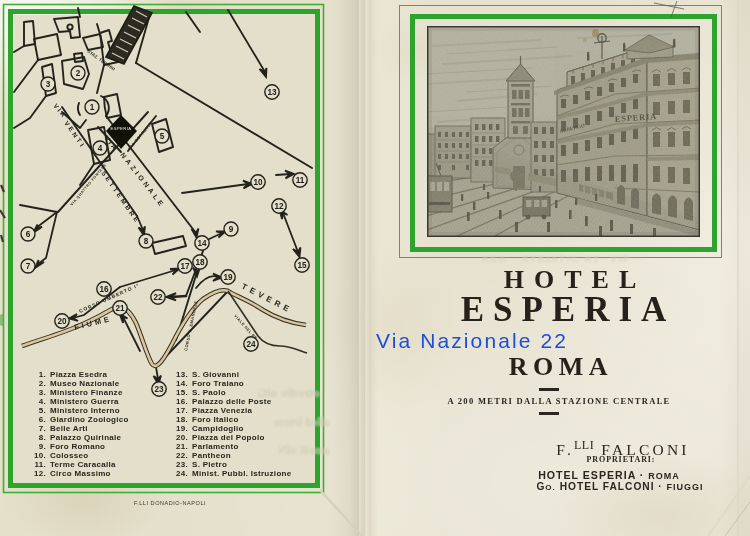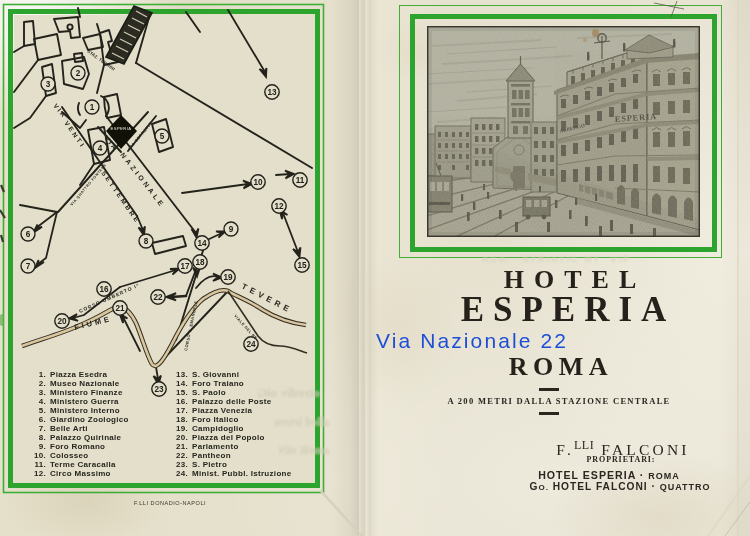--- a/index.html
+++ b/index.html
@@ -692,21 +692,21 @@
 <div class="abs" style="left:373px;top:396px;width:372px;text-align:center;font-family:'Liberation Serif',serif;font-weight:bold;font-size:8.5px;letter-spacing:1.3px;color:#2b2620;">A 200 METRI DALLA STAZIONE CENTRALE</div>
 
 <div class="abs" style="left:539px;top:412px;width:20px;height:2.6px;background:#2b2620;"></div>
 
 <div class="abs" style="left:473px;top:438px;width:300px;text-align:center;font-family:'Liberation Serif',serif;font-size:15.5px;letter-spacing:3.2px;color:#2b2620;">F.<span style="font-size:12px;vertical-align:6px;letter-spacing:0.5px;">LLI</span> FALCONI</div>
 
 <div class="abs" style="left:471px;top:455px;width:300px;text-align:center;font-family:'Liberation Serif',serif;font-size:8px;font-weight:bold;letter-spacing:0.9px;color:#2b2620;">PROPRIETARI:</div>
 
 <div class="abs" style="left:459px;top:469px;width:300px;text-align:center;font-family:'Liberation Sans',sans-serif;font-size:10.6px;font-weight:bold;letter-spacing:1px;color:#2b2620;">HOTEL ESPERIA · <span style="font-size:9px;">ROMA</span></div>
 
-<div class="abs" style="left:470px;top:481px;width:300px;text-align:center;font-family:'Liberation Sans',sans-serif;font-size:10.2px;font-weight:bold;letter-spacing:1px;color:#2b2620;">G<span style="font-size:8px;">O.</span> HOTEL FALCONI · <span style="font-size:9px;">QUATTRO</span></div>
+<div class="abs" style="left:470px;top:481px;width:300px;text-align:center;font-family:'Liberation Sans',sans-serif;font-size:10.2px;font-weight:bold;letter-spacing:1px;color:#2b2620;">G<span style="font-size:8px;">O.</span> HOTEL FALCONI · <span style="font-size:9px;">FIUGGI</span></div>
 
 <div class="abs" style="left:592px;top:29px;width:7px;height:8px;background:#9a7340;border-radius:50%;opacity:.55;"></div>
 <div class="abs" style="left:583px;top:38px;width:4px;height:4px;background:#a87f48;border-radius:50%;opacity:.45;"></div>
 <svg class="abs" style="left:640px;top:0" width="80" height="24" viewBox="0 0 80 24">
 
   <path d="M14,3 L44,9 M37,1 L31,17" stroke="#5f5c52" stroke-width="1" fill="none" opacity="0.8"></path>
 </svg>
 
 <div class="abs" style="left:0;top:314px;width:4px;height:12px;background:#5fae52;opacity:.7;border-radius:2px;"></div>
 <svg class="abs" style="left:0;top:180" width="8" height="70" viewBox="0 0 8 70">

